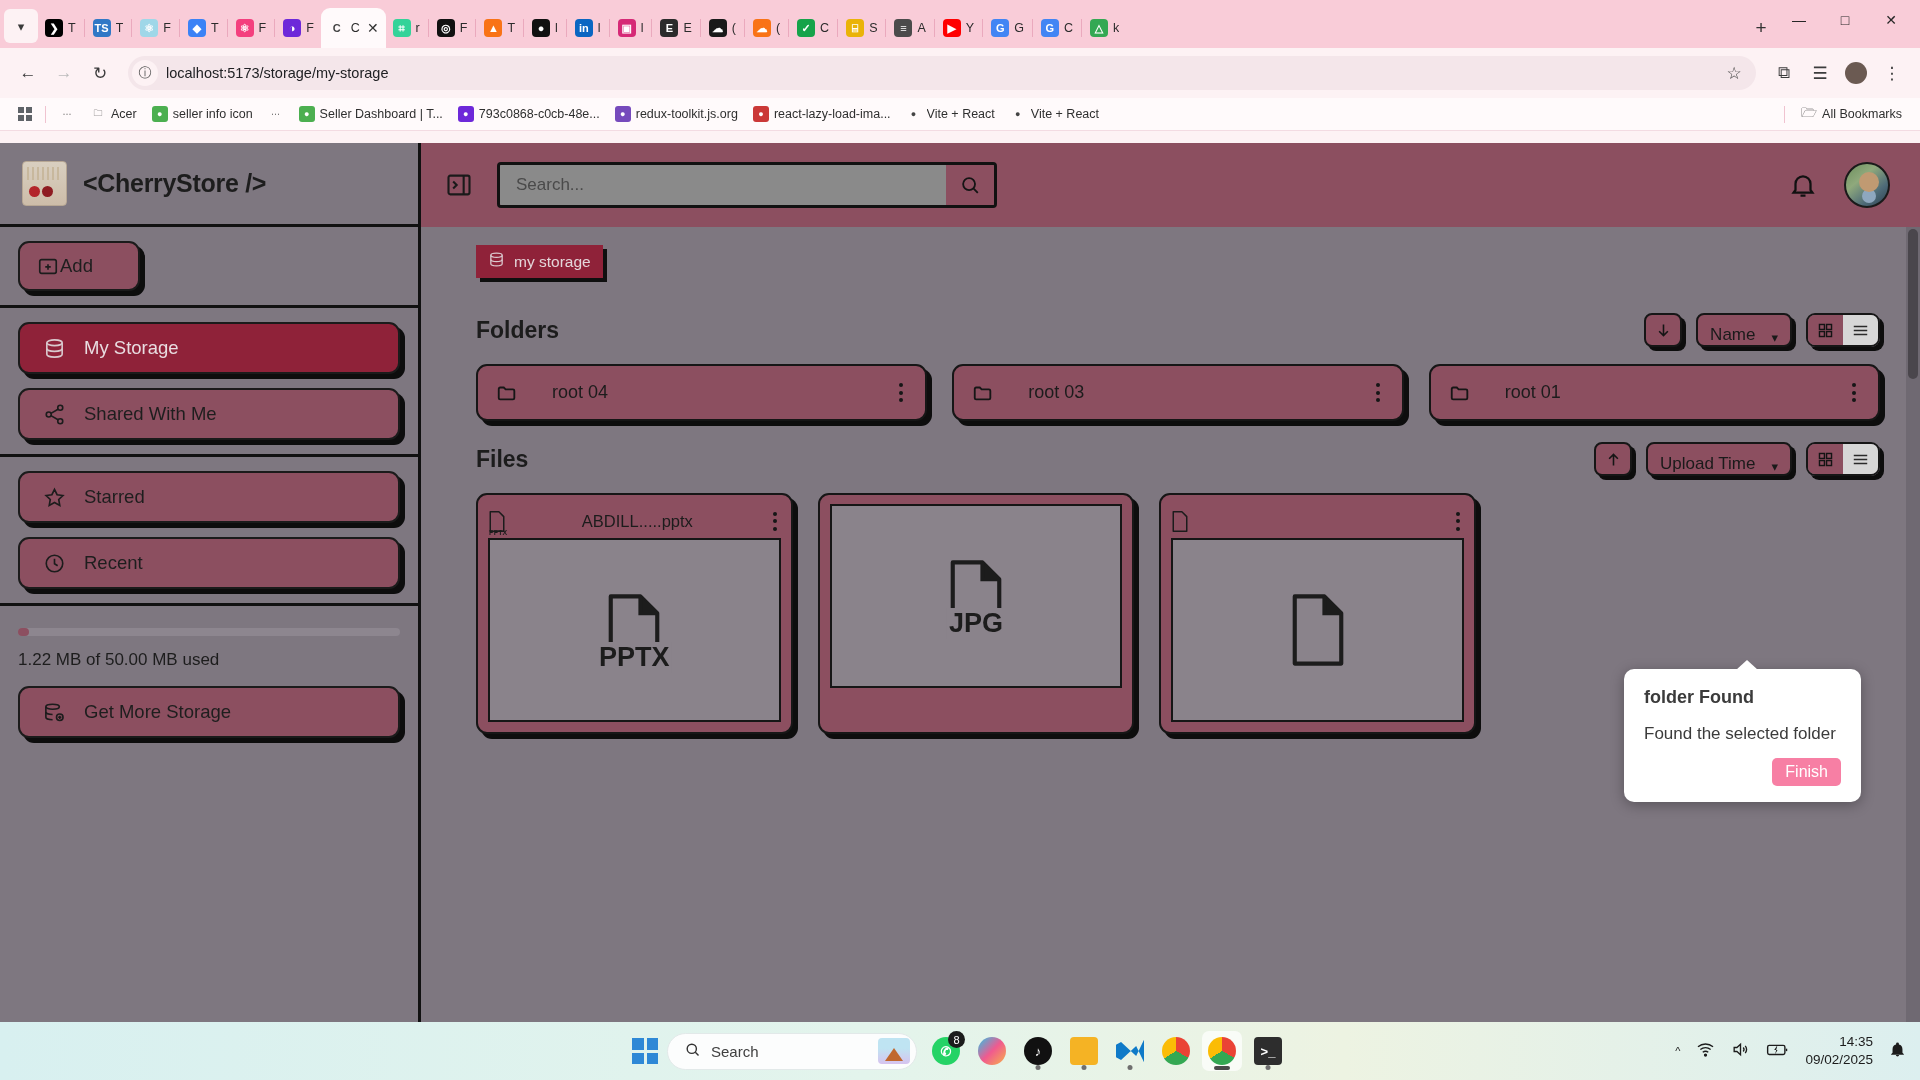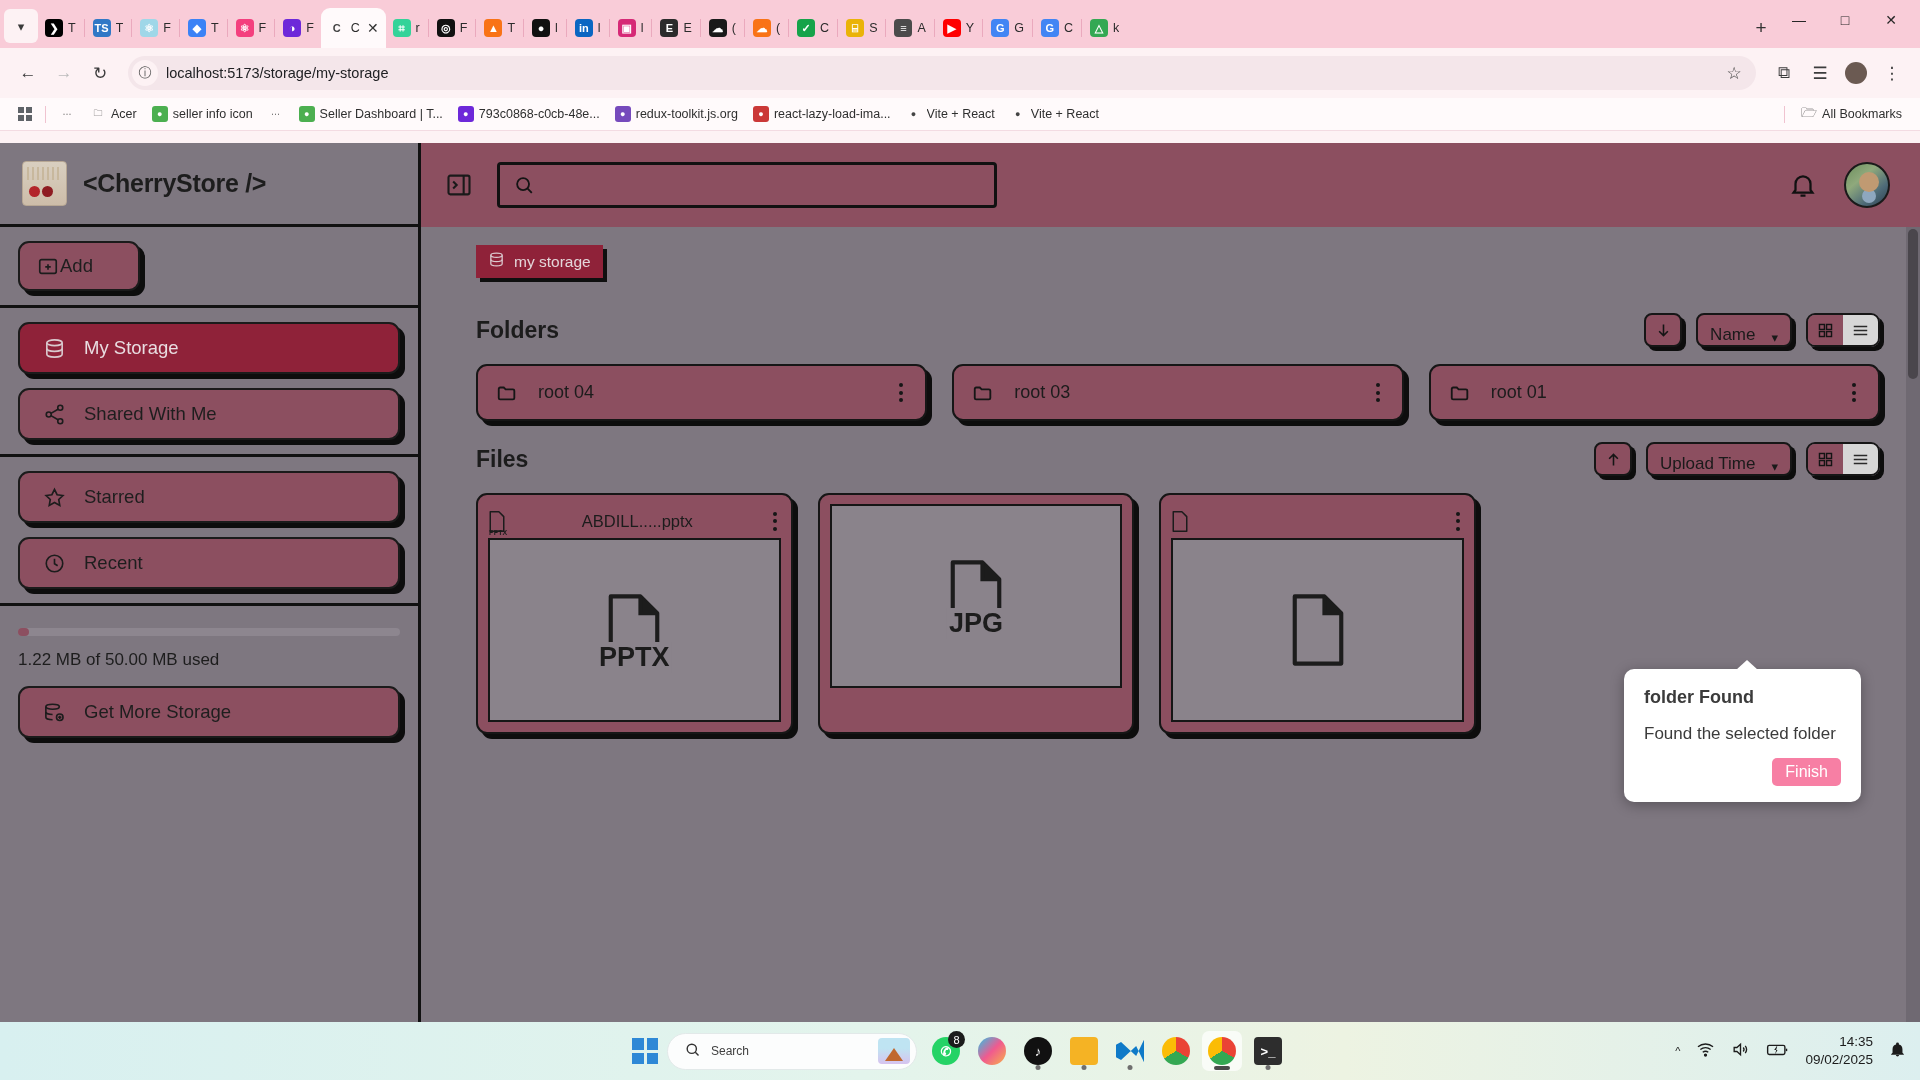--- a/index.html
+++ b/index.html
@@ -242,21 +242,21 @@
     display: flex; align-items: center; gap: 20px;
     padding: 0 18px; cursor: pointer; color: #1c1c1c; font-size: 18px;
   }
   .folder-sel-wrap {
     flex: 1; min-width: 0; position: relative;
     background: #fce9ef; padding: 6px; border-radius: 4px;
   }
   .folder-card.selected {
     background: #f77fa4; width: 100%; flex: none;
   }
-  .fname { flex: 1; min-width: 0; overflow: hidden; text-overflow: ellipsis; white-space: nowrap; }
+  .fname { flex: 1; min-width: 0; overflow: hidden; text-overflow: ellipsis; white-space: nowrap; margin-left: 14px; }
   .kebab { display: flex; flex-direction: column; gap: 3.5px; padding: 4px; cursor: pointer; }
   .kebab i { width: 4px; height: 4px; border-radius: 50%; background: #161616; display:block; }
 
   .files-row { display: flex; gap: 25px; }
   .file-card {
     flex: 1; min-width: 0; border-radius: 11px; background: #8c4f60;
     border: 2px solid #161616; box-shadow: 5px 5px 0 #0d0d0d;
     padding: 9px 10px 10px; cursor: pointer;
   }
   .file-head {
@@ -314,21 +314,21 @@
     width: 26px; height: 26px;
     display: grid; grid-template-columns: 1fr 1fr; grid-template-rows: 1fr 1fr;
     gap: 3px; cursor: pointer;
   }
   .winlogo i { background: #2e88d6; display: block; }
   .tb-search {
     width: 250px; height: 37px; background: #fcfdfd; border-radius: 19px;
     display: flex; align-items: center; gap: 10px; padding: 0 6px 0 16px;
     border: 1px solid #e2e9e9; cursor: pointer;
   }
-  .tb-search-txt { font-size: 12px; color: #404040; flex: 1; }
+  .tb-search-txt { font-size: 15px; color: #404040; flex: 1; }
   .tb-pic {
     width: 32px; height: 26px; border-radius: 4px;
     background: linear-gradient(#bfe4f2 40%,#d7c3ef);
     position: relative; overflow: hidden;
   }
   .tb-pic::after {
     content: ""; position: absolute; left: 7px; bottom: 3px;
     border-left: 9px solid transparent; border-right: 9px solid transparent;
     border-bottom: 13px solid #c0682f;
   }
@@ -647,20 +647,21 @@
 
       <div class="topbar">
         <div class="collapse-btn">
           <svg width="28" height="28" viewBox="0 0 24 24" fill="none" stroke="#1a1a1a" stroke-width="1.8">
             <rect x="3" y="4" width="18" height="16" rx="1.5"></rect>
               <path d="M16 4v16"></path>
             <path d="M7 9l3 3-3 3"></path>
           </svg>
         </div>
         <div class="searchwrap">
+          <input class="searchinput" value="" placeholder="Search..." style="">
           <div class="searchbtn">
             <svg width="22" height="22" viewBox="0 0 24 24" fill="none" stroke="#141414" stroke-width="2">
               <circle cx="11" cy="11" r="6.5"></circle>
                 <path d="M16 16l4.5 4.5"></path>
             </svg>
           </div>
         </div>
         <div class="top-right">
           <div class="bell-btn">
             <svg width="30" height="30" viewBox="0 0 24 24" fill="none" stroke="#111" stroke-width="1.8">

